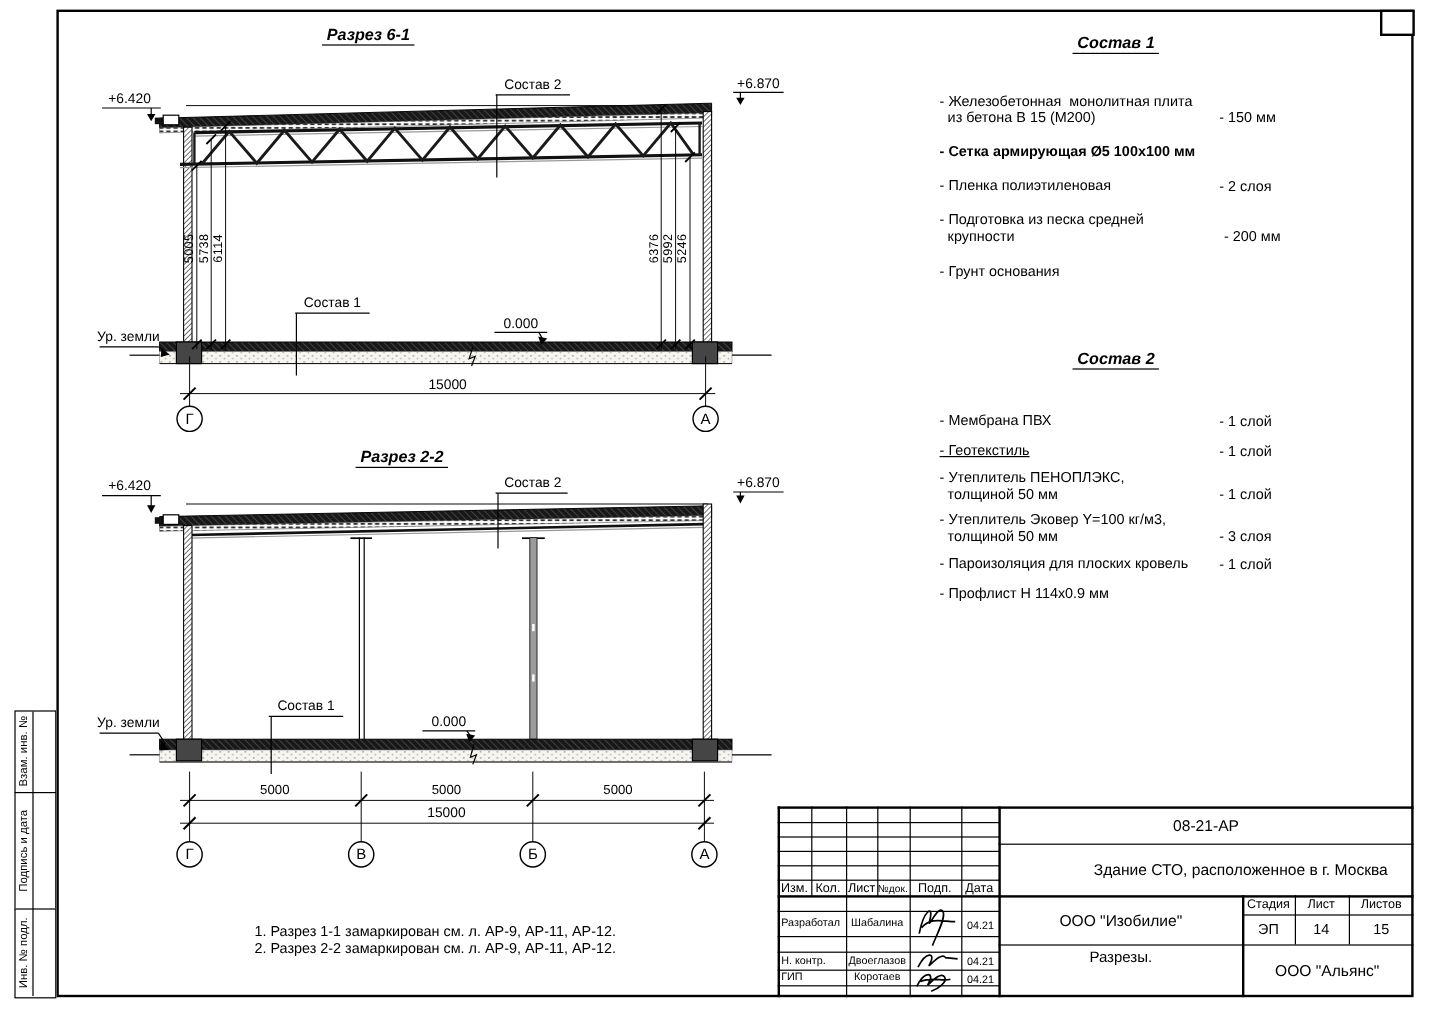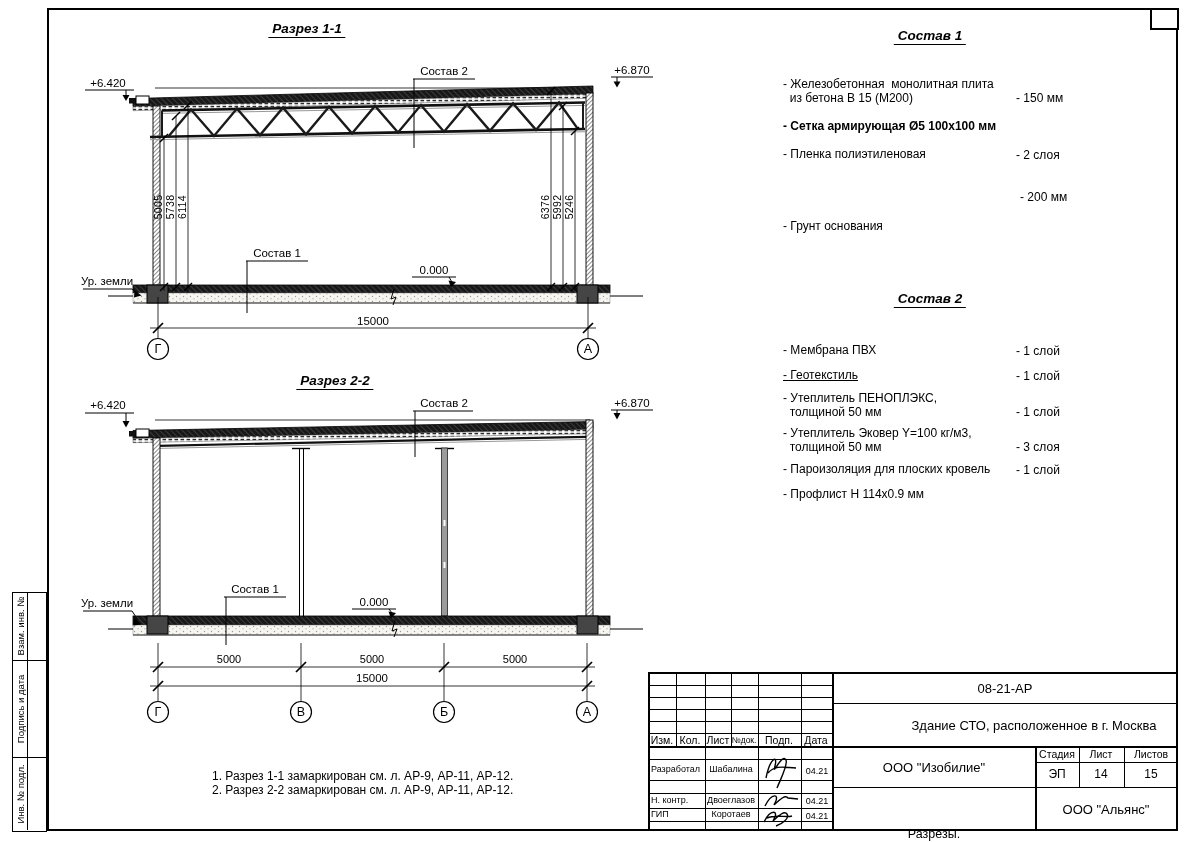--- a/index.html
+++ b/index.html
@@ -144,21 +144,21 @@
     <polygon points="122.5,95 129.5,95 126,101" fill="#000"></polygon>
     <line x1="611" y1="77" x2="653" y2="77" stroke="#000" stroke-width="1"></line>
     <line x1="617" y1="77" x2="617" y2="82" stroke="#000" stroke-width="1"></line>
     <polygon points="613.5,81.5 620.5,81.5 617,87.5" fill="#000"></polygon>
 
     <line x1="83" y1="289" x2="132" y2="289" stroke="#000" stroke-width="1"></line>
     <line x1="132" y1="289" x2="138" y2="293.5" stroke="#000" stroke-width="1"></line>
     <polygon points="134.5,290.5 141.5,295.5 134,297.5" fill="#000"></polygon>
   </svg>
 
-  <span class="h-title" style="left:307px;top:21px;">Разрез 1-1</span>
+  <span class="h-title" style="left:307px;top:21px;">Разрез 6-1</span>
   <span class="lbl" style="left:108px;top:83px;">+6.420</span>
   <span class="lbl" style="left:632px;top:70px;">+6.870</span>
   <span class="lbl" style="left:444px;top:71px;">Состав 2</span>
   <span class="lbl" style="left:277px;top:253px;">Состав 1</span>
   <span class="lbl" style="left:434px;top:270px;">0.000</span>
   <span class="lbl" style="left:107px;top:281px;">Ур. земли</span>
   <span class="rot" style="left:158px;top:207px;">5005</span>
   <span class="rot" style="left:170px;top:207px;">5738</span>
   <span class="rot" style="left:182px;top:207px;">6114</span>
   <span class="rot" style="left:545px;top:207px;">6376</span>
@@ -273,20 +273,22 @@
   <span class="ax" style="left:444px;top:712px;">Б</span>
   <span class="ax" style="left:587px;top:712px;">А</span>
 
   <span class="h-title" style="left:930px;top:28px;">Состав 1</span>
   <span class="li-name" style="left:783px;top:78px;">- Железобетонная  монолитная плита
   из бетона В 15 (М200)</span>
   <span class="li-val" style="left:1016px;top:91px;">- 150 мм</span>
   <span class="li-name" style="left:783px;top:120px;font-weight:bold;">- Сетка армирующая Ø5 100х100 мм</span>
   <span class="li-name" style="left:783px;top:148px;">- Пленка полиэтиленовая</span>
   <span class="li-val" style="left:1016px;top:148px;">-  2 слоя</span>
+  <span class="li-name" style="left:783px;top:177px;">- Подготовка из песка средней
+  крупности</span>
   <span class="li-val" style="left:1020px;top:190px;">- 200 мм</span>
   <span class="li-name" style="left:783px;top:220px;">- Грунт основания</span>
 
   <span class="h-title" style="left:930px;top:291px;">Состав 2</span>
   <span class="li-name" style="left:783px;top:344px;">- Мембрана ПВХ</span>
   <span class="li-val" style="left:1016px;top:344px;">- 1 слой</span>
   <span class="li-name" style="left:783px;top:369px;text-decoration:underline;">- Геотекстиль</span>
   <span class="li-val" style="left:1016px;top:369px;">- 1 слой</span>
   <span class="li-name" style="left:783px;top:392px;">- Утеплитель ПЕНОПЛЭКС,
   толщиной 50 мм</span>
@@ -351,21 +353,21 @@
 
     <svg style="left:758px;top:748px;" width="43" height="82" viewBox="0 0 43 82">
       <path d="M8,30 C12,10 20,6 17,18 C14,30 24,4 28,12 C30,17 23,30 19,40 M10,25 C18,16 28,20 38,20" fill="none" stroke="#000" stroke-width="1.4"></path>
       <path d="M7,58 C14,44 22,46 17,55 C13,62 26,44 30,50 L40,51" fill="none" stroke="#000" stroke-width="1.4"></path>
       <path d="M6,74 C13,60 21,63 16,71 C12,78 25,60 29,66 C32,70 24,76 18,78 M9,70 C18,66 28,70 34,68" fill="none" stroke="#000" stroke-width="1.4"></path>
     </svg>
 
     <span class="st" style="left:1005px;top:688px;">08-21-АР</span>
     <span class="st" style="left:1005px;top:725px;margin-left:29px;">Здание СТО, расположенное в г. Москва</span>
     <span class="st" style="left:934px;top:767px;">ООО "Изобилие"</span>
-    <span class="st" style="left:934px;top:798px;font-size:12.5px;margin-top:36px;">Разрезы.</span>
+    <span class="st" style="left:934px;top:798px;font-size:12.5px;">Разрезы.</span>
     <span class="st st-sm" style="left:1057px;top:754px;">Стадия</span>
     <span class="st st-sm" style="left:1101px;top:754px;">Лист</span>
     <span class="st st-sm" style="left:1151px;top:754px;">Листов</span>
     <span class="st" style="left:1057px;top:774px;font-size:12px;">ЭП</span>
     <span class="st" style="left:1101px;top:774px;font-size:12px;">14</span>
     <span class="st" style="left:1151px;top:774px;font-size:12px;">15</span>
     <span class="st" style="left:1106px;top:809px;">ООО "Альянс"</span>
   </div>
 
 </div>

